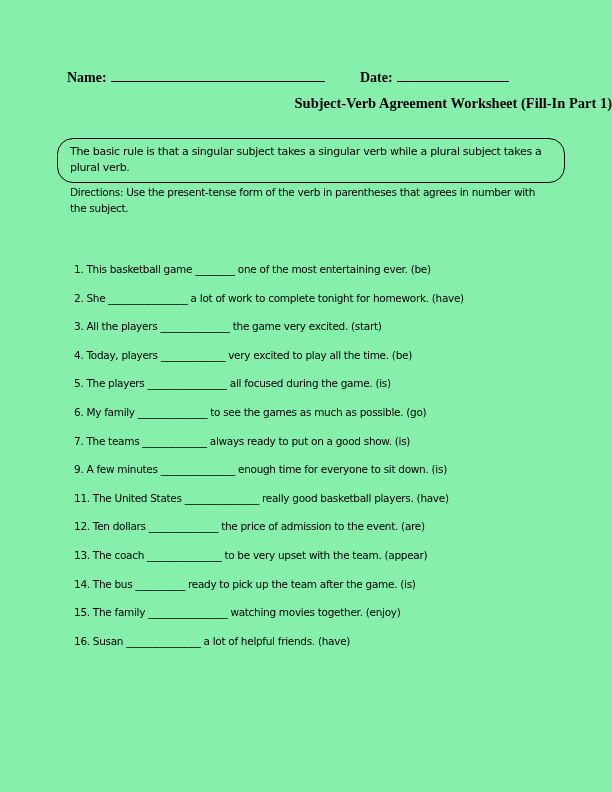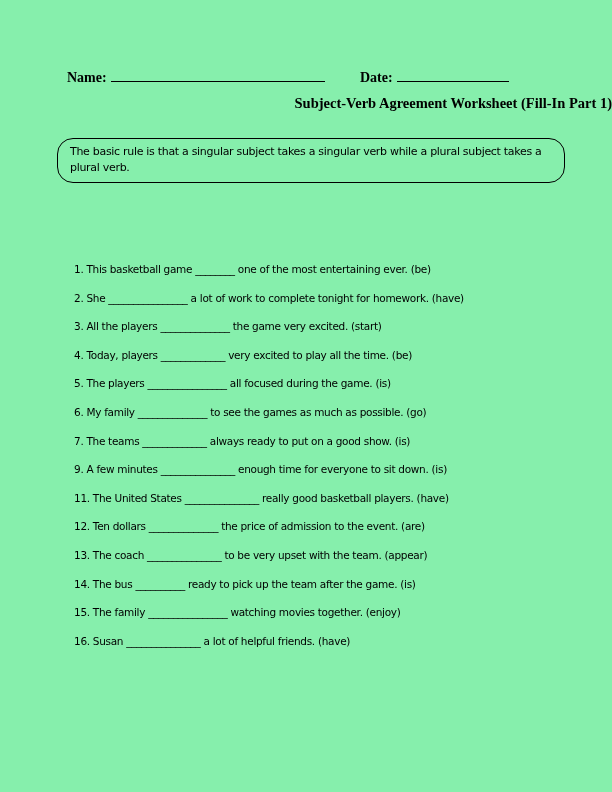--- a/index.html
+++ b/index.html
@@ -113,20 +113,21 @@
       <span>Date:</span><span class="write-line date-line"></span>
     </span>
   </div>
 
   <div class="title">Subject-Verb Agreement Worksheet (Fill-In Part 1)</div>
 
   <div class="rule-box">
     <span>The basic rule is that a singular subject takes a singular verb while a plural subject takes a plural verb.</span>
   </div>
 
+  <div class="directions body-text">Directions: Use the present-tense form of the verb in parentheses that agrees in number with the subject.</div>
 
 
   <ul class="questions">
     <li class="q">1. This basketball game ________ one of the most entertaining ever. (be)</li>
     <li class="q">2. She ________________ a lot of work to complete tonight for homework. (have)</li>
     <li class="q">3. All the players ______________ the game very excited. (start)</li>
     <li class="q">4. Today, players _____________ very excited to play all the time. (be)</li>
     <li class="q">5. The players ________________ all focused during the game. (is)</li>
     <li class="q">6. My family ______________ to see the games as much as possible. (go)</li>
     <li class="q">7. The teams _____________ always ready to put on a good show. (is)</li>

